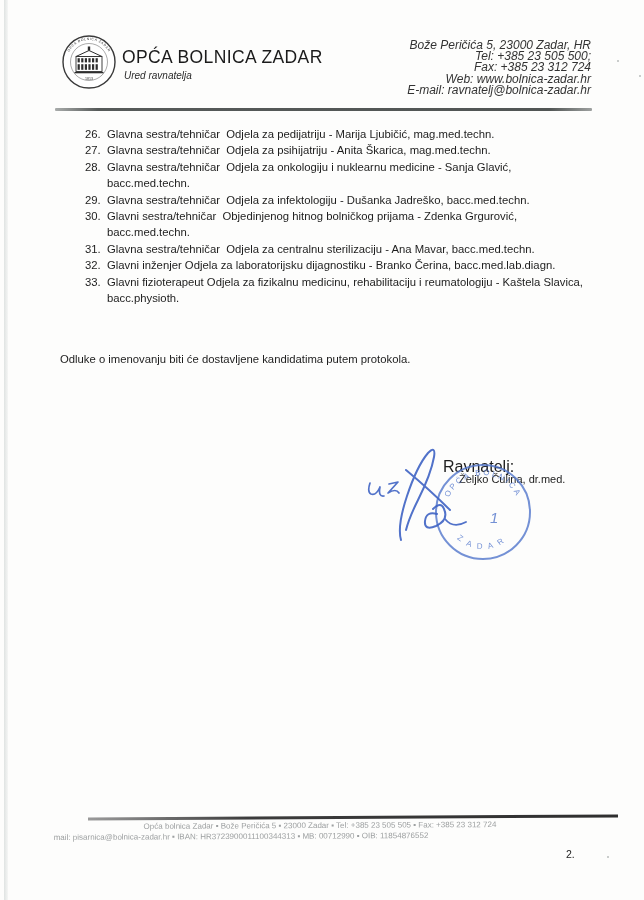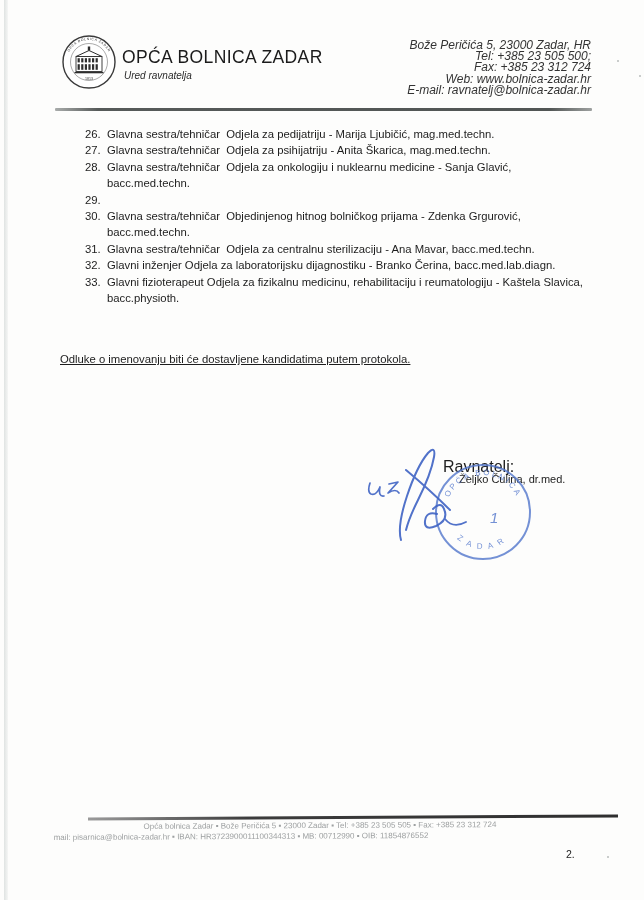--- a/index.html
+++ b/index.html
@@ -29,21 +29,21 @@
   .hdr-divider {
     position:absolute; left:55px; top:108px; width:537px; height:3px; border-radius:1px;
     background:linear-gradient(to right,#a9acab,#565a59 8%,#515554 92%,#9ea1a0);
   }
   
   .list { position:absolute; left:85px; top:126px; width:500px; font-size:11.3px; line-height:16.4px; }
   .list-item { display:flex; }
   .list-num { width:22px; flex:none; }
   .list-txt { white-space:pre-wrap; }
   
-  .note { position:absolute; left:60px; top:353px; font-size:11.3px;text-decoration:underline; }
+  .note { position:absolute; left:60px; top:353px; font-size:11.3px; }
   
   .sig-role { position:absolute; left:443px; top:458px; font-size:16px; }
   .sig-name { position:absolute; left:459px; top:473px; font-size:11px; white-space:nowrap; }
   .ink-svg { position:absolute; left:330px; top:430px; width:230px; height:145px; }
   
   .footer-rule {
     position:absolute; left:88px; top:816px; width:530px; height:2.5px;
     background:linear-gradient(to right,#9a9a9a,#3c3c3c 30%,#2f2f2f);
     transform:rotate(-0.35deg);
   }
@@ -114,24 +114,25 @@
     <div class="list-item">
       <span class="list-num">27.</span>
       <span class="list-txt">Glavna sestra/tehničar  Odjela za psihijatriju - Anita Škarica, mag.med.techn.</span>
     </div>
     <div class="list-item">
       <span class="list-num">28.</span>
       <span class="list-txt">Glavna sestra/tehničar  Odjela za onkologiju i nuklearnu medicine - Sanja Glavić, bacc.med.techn.</span>
     </div>
     <div class="list-item">
       <span class="list-num">29.</span>
+      <span class="list-txt">Glavna sestra/tehničar  Odjela za infektologiju - Dušanka Jadreško, bacc.med.techn.</span>
     </div>
     <div class="list-item">
       <span class="list-num">30.</span>
-      <span class="list-txt">Glavna sestra/tehničar  Objedinjenog hitnog bolničkog prijama - Zdenka Grgurović, bacc.med.techn.</span>
+      <span class="list-txt">Glavni sestra/tehničar  Objedinjenog hitnog bolničkog prijama - Zdenka Grgurović, bacc.med.techn.</span>
     </div>
     <div class="list-item">
       <span class="list-num">31.</span>
       <span class="list-txt">Glavna sestra/tehničar  Odjela za centralnu sterilizaciju - Ana Mavar, bacc.med.techn.</span>
     </div>
     <div class="list-item">
       <span class="list-num">32.</span>
       <span class="list-txt">Glavni inženjer Odjela za laboratorijsku dijagnostiku - Branko Čerina, bacc.med.lab.diagn.</span>
     </div>
     <div class="list-item">

